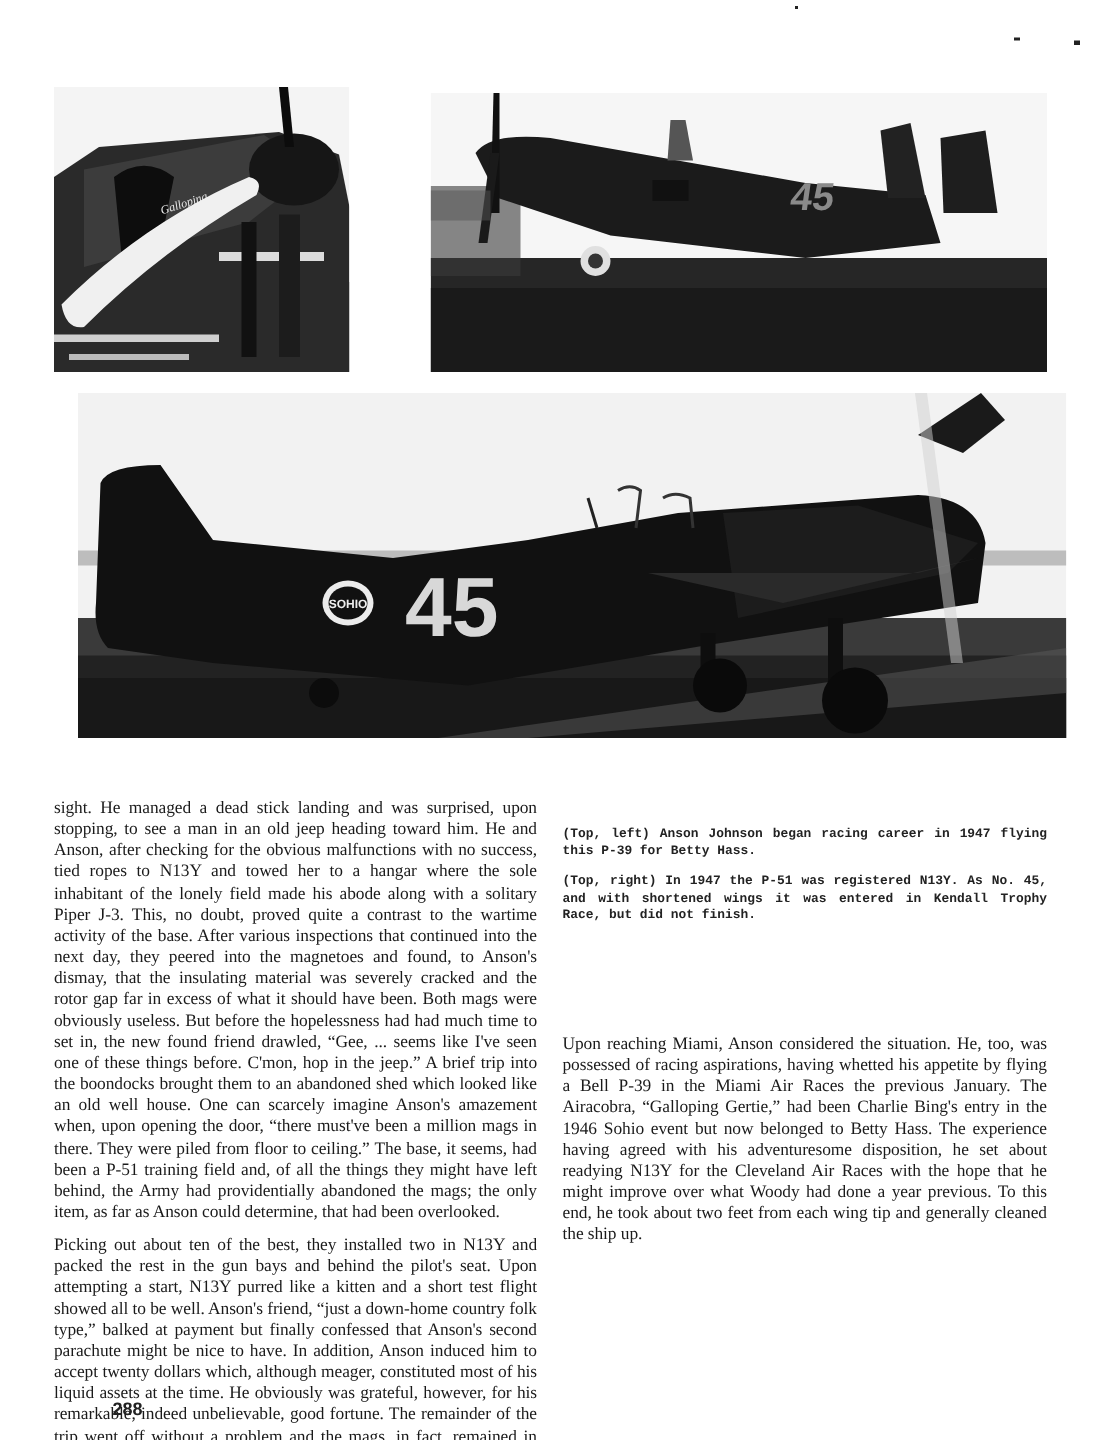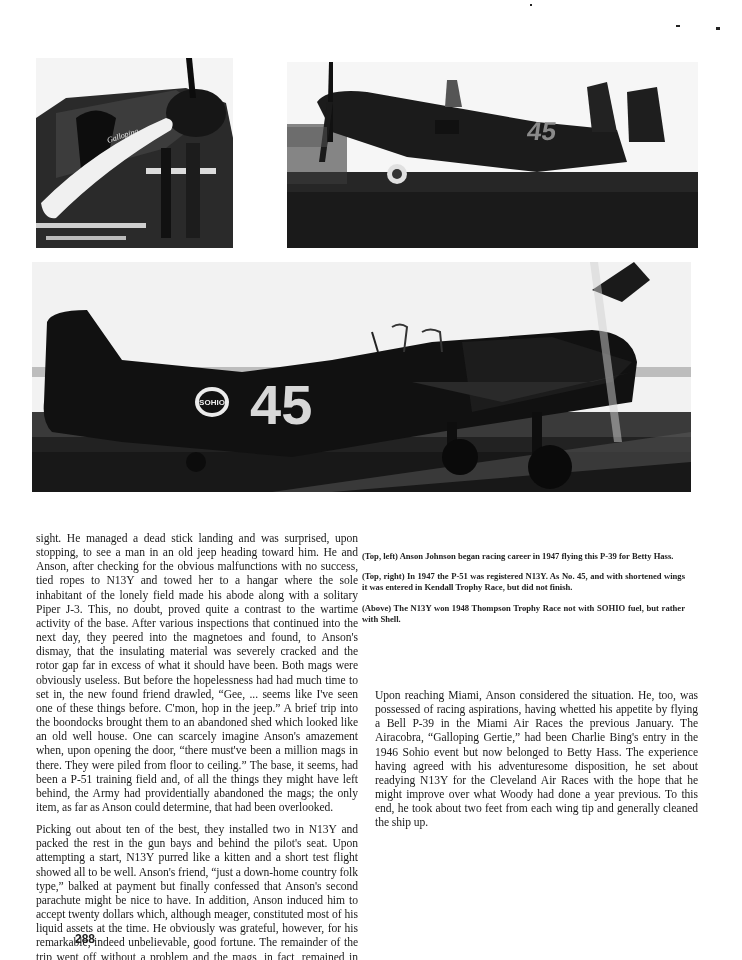--- a/index.html
+++ b/index.html
@@ -3,21 +3,21 @@
 <meta charset="utf-8">
 <style>
   html,body{margin:0;padding:0;background:#fff;}
   body{width:742px;height:960px;position:relative;overflow:hidden;font-family:"Liberation Serif","DejaVu Serif",serif;color:#1a1a1a;}
   .photo{position:absolute;overflow:hidden;}
   .photo svg{display:block;width:100%;height:100%;}
   .col{position:absolute;font-size:11.6px;line-height:14.15px;text-align:justify;letter-spacing:-0.05px;}
   .col p{margin:0 0 8px 0;}
   .col-left{left:36px;top:520px;width:322px;margin-top:12px;}
   .col-right{left:375px;top:689px;width:323px;}
-  .captions{position:absolute;left:362px;top:551px;width:323px;font-family:Liberation Serif, serif;font-weight:bold;font-size:8.6px;line-height:11.2px;text-align:justify;color:#222;}
+  .captions{position:absolute;left:375px;top:551px;width:323px;font-family:Liberation Mono, monospace;font-weight:bold;font-size:8.6px;line-height:11.2px;text-align:justify;color:#222;}
   .captions p{margin:0 0 9px 0;}
   .page-number{position:absolute;left:36px;top:932px;font-family:"Liberation Sans","DejaVu Sans",sans-serif;font-weight:bold;font-size:12px;color:#222;margin-left:39px;}
   .speck{position:absolute;background:#222;}
 </style>
 </head>
 <body>
 
 <div class="photo" style="left:36px;top:58px;width:197px;height:190px;">
   <svg viewBox="0 0 197 190" preserveAspectRatio="none">
     <rect width="197" height="190" fill="#f4f4f4"></rect>
@@ -50,21 +50,21 @@
     <path d="M160 18 L170 18 L175 45 L158 45 Z" fill="#555"></path>
     <text x="250" y="78" font-size="26" font-weight="bold" fill="#8a8a8a" font-family="Liberation Sans,sans-serif" transform="skewX(-8)">45</text>
     <path d="M42 0 L46 0 L46 80 L40 80 Z" fill="#111"></path>
     <path d="M40 40 L46 40 L38 100 L32 100 Z" fill="#1a1a1a"></path>
     <circle cx="110" cy="112" r="10" fill="#e0e0e0"></circle>
     <circle cx="110" cy="112" r="5" fill="#333"></circle>
     <rect x="0" y="65" width="40" height="20" fill="#555" opacity="0.5"></rect>
   </svg>
 </div>
 
-<div class="photo" style="left:32px;top:262px;width:659px;height:230px;">
+<div class="photo" style="left:52px;top:262px;width:659px;height:230px;">
   <svg viewBox="0 0 659 230" preserveAspectRatio="none">
     <rect width="659" height="230" fill="#f2f2f2"></rect>
     <rect x="0" y="105" width="659" height="10" fill="#9a9a9a" opacity="0.6"></rect>
     <rect x="0" y="150" width="659" height="80" fill="#3a3a3a"></rect>
     <rect x="0" y="175" width="659" height="55" fill="#222"></rect>
     <rect x="0" y="190" width="659" height="40" fill="#181818"></rect>
     <path d="M240 230 L659 170 L659 200 L300 230 Z" fill="#5a5a5a" opacity="0.5"></path>
     <path d="M15 60 Q20 48 55 48 L90 98 L210 110 L300 98 L400 80 L560 68 Q600 70 605 100 L600 140 L420 168 L260 195 L90 180 L20 170 Q10 160 12 140 Z" fill="#111"></path>
     <path d="M430 80 L520 75 L600 100 L580 120 L440 150 Z" fill="#1c1c1c"></path>
     <path d="M380 120 L560 120 L600 110 L470 140 Z" fill="#2a2a2a"></path>
@@ -81,21 +81,20 @@
     <rect x="500" y="150" width="10" height="45" fill="#0e0e0e"></rect>
     <circle cx="518" cy="205" r="22" fill="#0a0a0a"></circle>
     <circle cx="164" cy="200" r="10" fill="#0c0c0c"></circle>
     <path d="M558 0 L566 0 L590 180 L582 180 Z" fill="#cfcfcf" opacity="0.5"></path>
   </svg>
 </div>
 
 <div class="captions">
   <p>(Top, left) Anson Johnson began racing career in 1947 flying this P-39 for Betty Hass.</p>
   <p>(Top, right) In 1947 the P-51 was registered N13Y. As No. 45, and with shortened wings it was entered in Kendall Trophy Race, but did not finish.</p>
-  <p>(Above) The N13Y won 1948 Thompson Trophy Race not with SOHIO fuel, but rather with Shell.</p>
 </div>
 
 <div class="col col-left">
   <p>sight. He managed a dead stick landing and was surprised, upon stopping, to see a man in an old jeep heading toward him. He and Anson, after checking for the obvious malfunctions with no success, tied ropes to N13Y and towed her to a hangar where the sole inhabitant of the lonely field made his abode along with a solitary Piper J-3. This, no doubt, proved quite a contrast to the wartime activity of the base. After various inspections that continued into the next day, they peered into the magnetoes and found, to Anson's dismay, that the insulating material was severely cracked and the rotor gap far in excess of what it should have been. Both mags were obviously useless. But before the hopelessness had had much time to set in, the new found friend drawled, “Gee, ... seems like I've seen one of these things before. C'mon, hop in the jeep.” A brief trip into the boondocks brought them to an abandoned shed which looked like an old well house. One can scarcely imagine Anson's amazement when, upon opening the door, “there must've been a million mags in there. They were piled from floor to ceiling.” The base, it seems, had been a P-51 training field and, of all the things they might have left behind, the Army had providentially abandoned the mags; the only item, as far as Anson could determine, that had been overlooked.</p>
   <p>Picking out about ten of the best, they installed two in N13Y and packed the rest in the gun bays and behind the pilot's seat. Upon attempting a start, N13Y purred like a kitten and a short test flight showed all to be well. Anson's friend, “just a down-home country folk type,” balked at payment but finally confessed that Anson's second parachute might be nice to have. In addition, Anson induced him to accept twenty dollars which, although meager, constituted most of his liquid assets at the time. He obviously was grateful, however, for his remarkable, indeed unbelievable, good fortune. The remainder of the trip went off without a problem and the mags, in fact, remained in N13Y for the next several years.</p>
 </div>
 
 <div class="col col-right">
   <p>Upon reaching Miami, Anson considered the situation. He, too, was possessed of racing aspirations, having whetted his appetite by flying a Bell P-39 in the Miami Air Races the previous January. The Airacobra, “Galloping Gertie,” had been Charlie Bing's entry in the 1946 Sohio event but now belonged to Betty Hass. The experience having agreed with his adventuresome disposition, he set about readying N13Y for the Cleveland Air Races with the hope that he might improve over what Woody had done a year previous. To this end, he took about two feet from each wing tip and generally cleaned the ship up.</p>
 </div>

